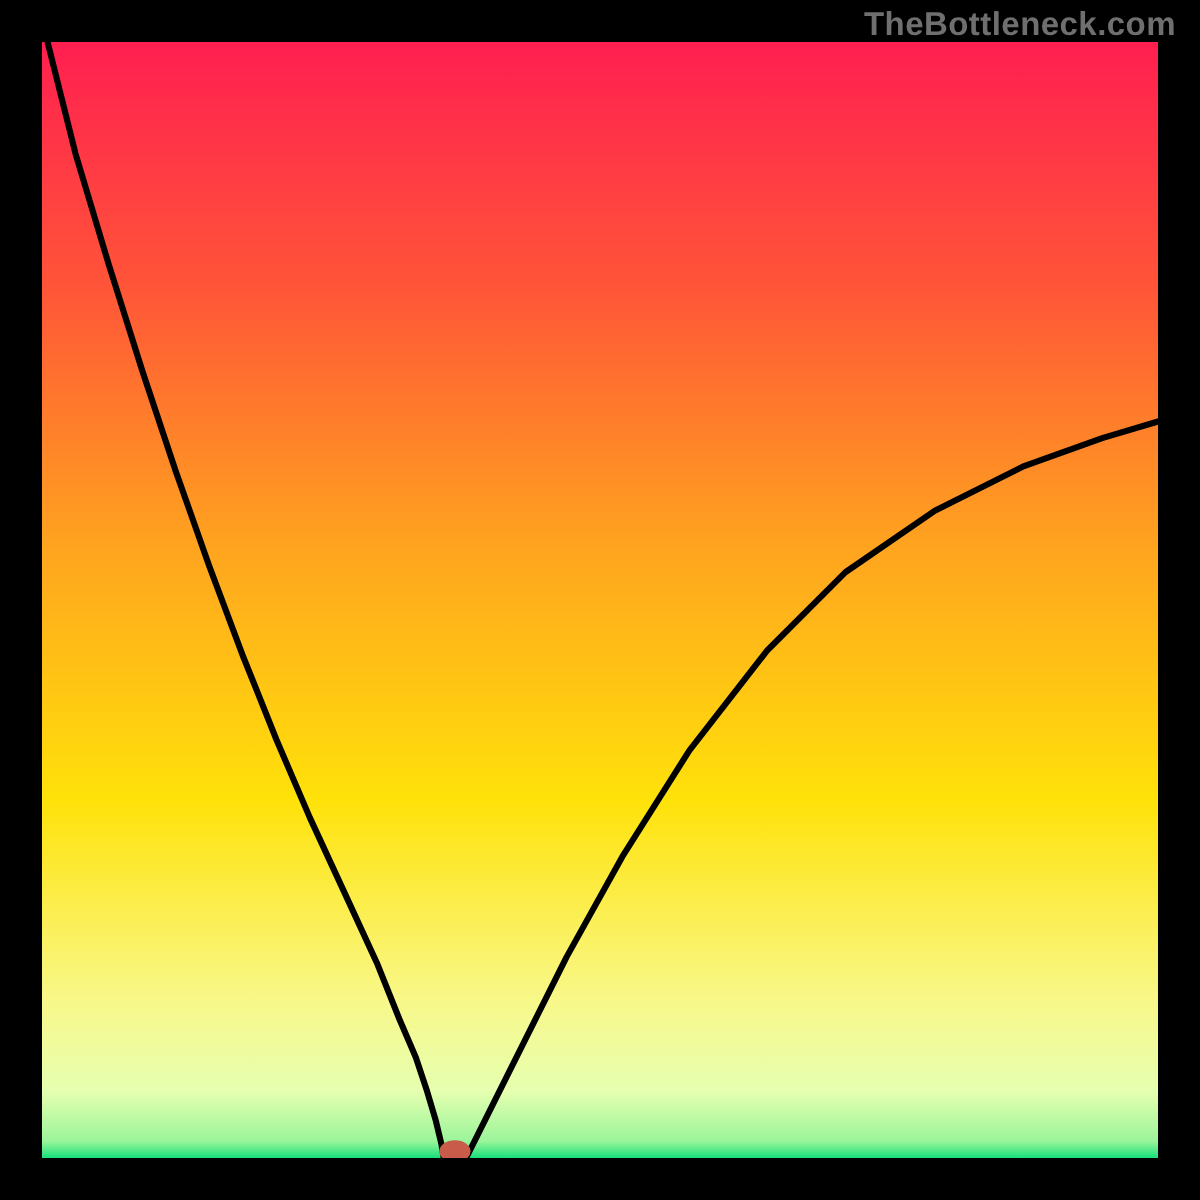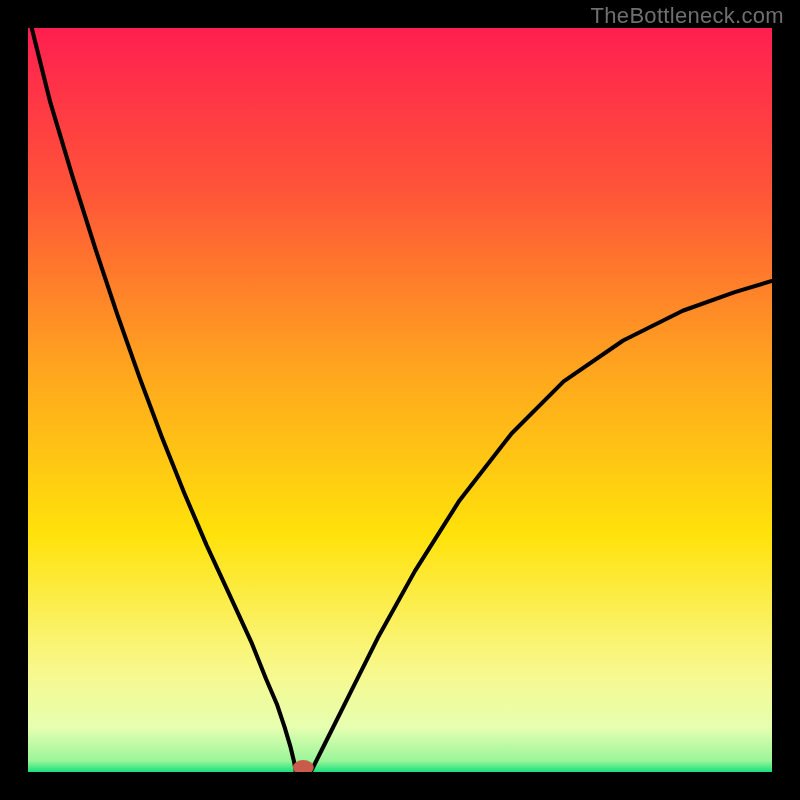--- a/index.html
+++ b/index.html
@@ -16,21 +16,21 @@
     width: 800px;
     height: 800px;
     background: #000;
   }
   .watermark {
     position: absolute;
     top: 3px;
     right: 16px;
     color: #6f6f6f;
     font-size: 22px;
-    font-weight: 400;
+    font-weight: 700;
     letter-spacing: 0.3px;
     pointer-events: none;
   }
   .plot-svg {
     position: absolute;
     left: 28px;
     top: 28px;
     width: 744px;
     height: 744px;
     display: block;

